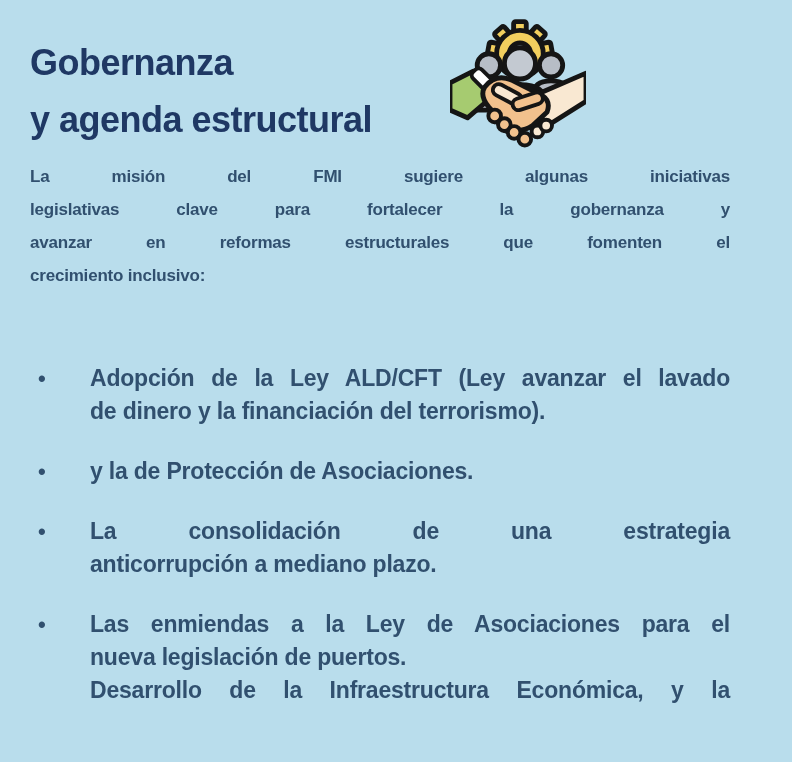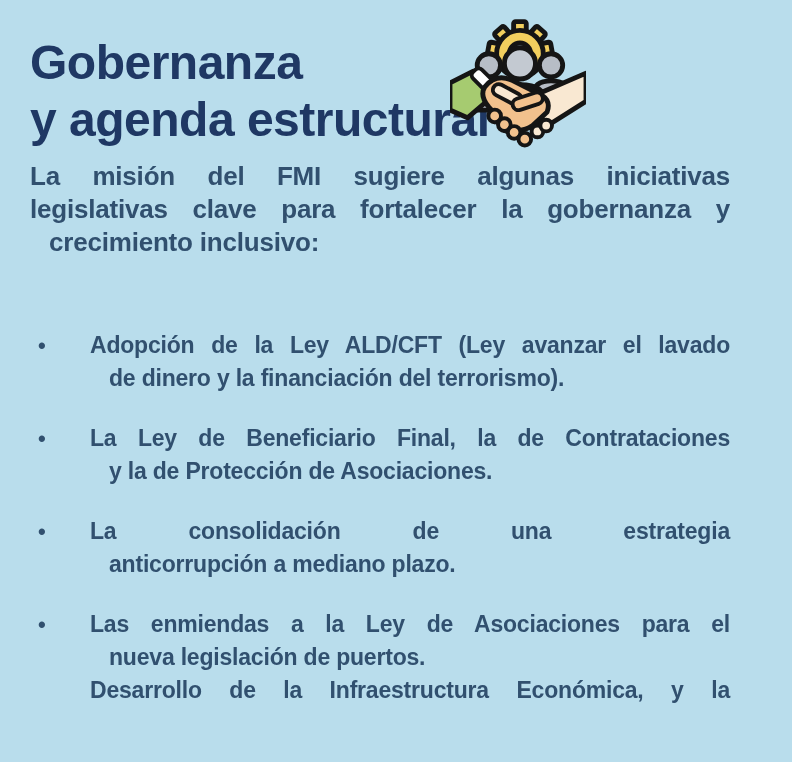--- a/index.html
+++ b/index.html
@@ -11,21 +11,21 @@
     overflow: hidden;
     font-family: "Liberation Sans", sans-serif;
   }
   .title-block {
     position: absolute;
     left: 30px;
     top: 34px;
     width: 430px;
   }
   .title-line {
-    font-size: 48px;
+    font-size: 36px;
     line-height: 57px;
     font-weight: 700;
     letter-spacing: -0.5px;
     color: #1f3864;
     white-space: nowrap;
   }
   .icon-wrap {
     position: absolute;
     left: 450px;
     top: 4px;
@@ -34,32 +34,31 @@
   }
   .content {
     position: absolute;
     left: 30px;
     top: 160px;
     width: 700px;
   }
   .intro {
     margin-top: 0;
     color: #31506f;
-    font-size: 26px;
+    font-size: 17px;
     font-weight: 700;
     line-height: 33px;
     letter-spacing: -0.2px;
   }
   .tline {
     text-align: justify;
     text-align-last: justify;
   }
   .tline.lastline {
     text-align-last: left;
-    margin-left: 19px;
   }
   .bullets {
     list-style: none;
     margin: 70px 0 0 0;
     padding: 0;
   }
   .bullet-item {
     display: flex;
     margin-bottom: 27px;
     color: #31506f;
@@ -150,34 +149,34 @@
           <circle cx="99" cy="124" r="6"></circle>
         </g>
       </g>
     </svg>
   </div>
 
   <div class="content">
     <div class="intro">
         <div class="tline">La misión del FMI sugiere algunas iniciativas</div>
         <div class="tline">legislativas clave para fortalecer la gobernanza y</div>
+        <div class="tline">avanzar en reformas estructurales que fomenten el</div>
         <div class="tline lastline">crecimiento inclusivo:</div>
       </div>
     <ul class="bullets">
         <li class="bullet-item">
           <span class="marker">•</span>
           <div class="btext">
             <div class="tline">Adopción de la Ley ALD/CFT (Ley avanzar el lavado</div>
             <div class="tline lastline">de dinero y la financiación del terrorismo).</div>
           </div>
         </li>
         <li class="bullet-item">
           <span class="marker">•</span>
           <div class="btext">
-            <div class="tline">La Ley de Beneficiario Final, la de Contrataciones</div>
             <div class="tline lastline">y la de Protección de Asociaciones.</div>
           </div>
         </li>
         <li class="bullet-item">
           <span class="marker">•</span>
           <div class="btext">
             <div class="tline">La consolidación de una estrategia</div>
             <div class="tline lastline">anticorrupción a mediano plazo.</div>
           </div>
         </li>

